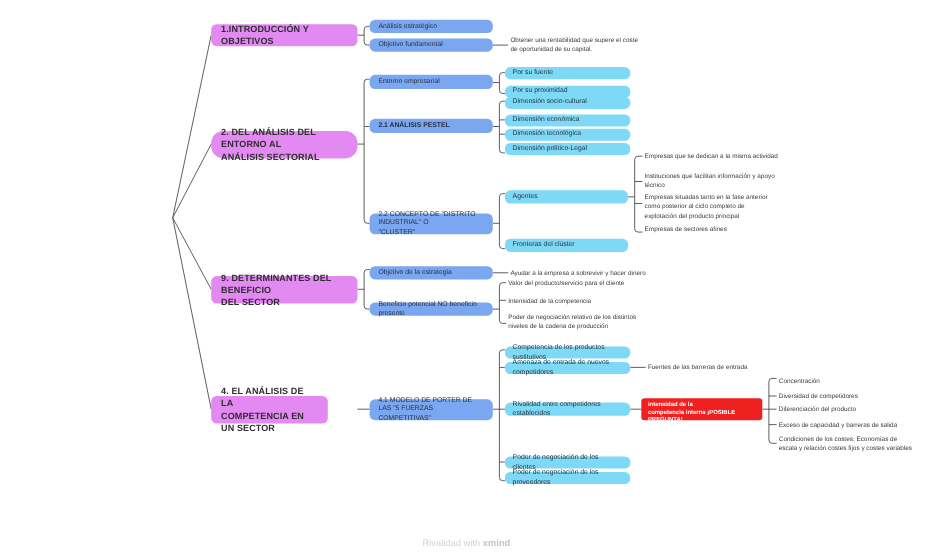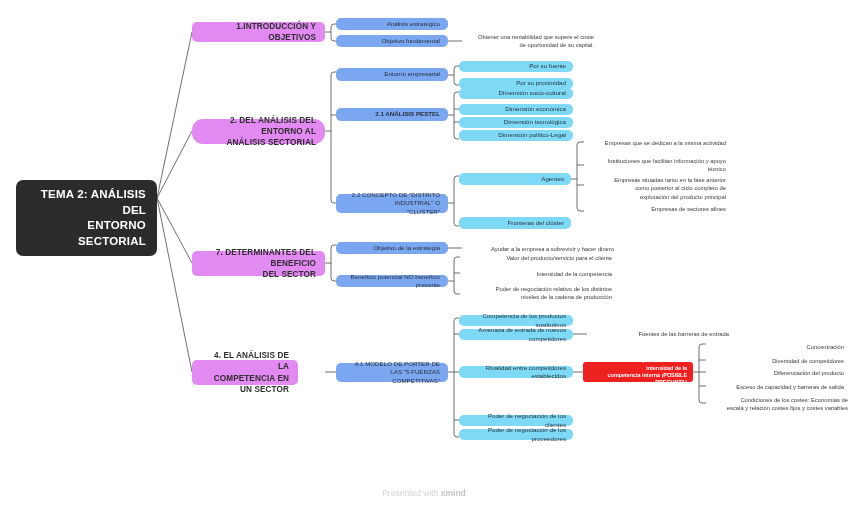--- a/index.html
+++ b/index.html
@@ -23,21 +23,20 @@
     height: 508px;
     pointer-events: none;
   }
   .node {
     position: absolute;
     box-sizing: border-box;
     display: flex;
     align-items: center;
     border-radius: 5px;
     z-index: 2;
-    text-align: right;
   }
   .node-label {
     display: block;
     width: 100%;
     white-space: pre-line;
   }
   
   .n-root {
     background: #2b2b2b;
     color: #ffffff;
@@ -160,24 +159,20 @@
       <path d="M573,334 L587,334"></path>
 
       <path d="M573,372 L583,372"></path>
 
       <path d="M693,372 L699,372"></path>
       <path d="M699,347 L699,400 M699,347 Q699,344 702,344 L706,344 M699,400 Q699,403 702,403 L706,403"></path>
       <path d="M699,360 L706,360 M699,372 L706,372 M699,386 L706,386"></path>
     </g>
   </svg>
 
-  <div class="node n-root" style="left:16px; top:180px; width:141px;">
-    <span class="node-label">TEMA 2: ANÁLISIS DEL
-ENTORNO SECTORIAL</span>
-  </div>
 
   <div class="node n-l1" style="left:192px; top:22px; width:133px; height:20px;">
     <span class="node-label">1.INTRODUCCIÓN Y OBJETIVOS</span>
   </div>
 
   <div class="node n-l2" style="left:336px; top:18px; width:112px; height:12px;">
     <span class="node-label">Análisis estratégico</span>
   </div>
   <div class="node n-l2" style="left:336px; top:35px; width:112px; height:12px;">
     <span class="node-label">Objetivo fundamental</span>
@@ -239,21 +234,21 @@
   <div class="node n-text" style="left:586px; top:176px; width:140px;">
     <span class="node-label">Empresas situadas tanto en la fase anterior
 como posterior al ciclo completo de
 explotación del producto principal</span>
   </div>
   <div class="node n-text" style="left:586px; top:205px; width:140px;">
     <span class="node-label">Empresas de sectores afines</span>
   </div>
 
   <div class="node n-l1" style="left:192px; top:251px; width:133px; height:25px;">
-    <span class="node-label">7. DETERMINANTES DEL BENEFICIO
+    <span class="node-label">9. DETERMINANTES DEL BENEFICIO
 DEL SECTOR</span>
   </div>
 
   <div class="node n-l2" style="left:336px; top:242px; width:112px; height:12px;">
     <span class="node-label">Objetivo de la estrategia</span>
   </div>
   <div class="node n-text" style="left:464px; top:245px; width:150px;">
     <span class="node-label">Ayudar a la empresa a sobrevivir y hacer dinero</span>
   </div>
 
@@ -317,16 +312,16 @@
   </div>
   <div class="node n-text" style="left:708px; top:383px; width:136px;">
     <span class="node-label">Exceso de capacidad y barreras de salida</span>
   </div>
   <div class="node n-text" style="left:708px; top:396px; width:140px;">
     <span class="node-label">Condiciones de los costes: Economías de
 escala y relación costes fijos y costes variables</span>
   </div>
 
   <div class="footer">
-    <span>Presented with </span><b>xmind</b>
+    <span>Rivalidad with </span><b>xmind</b>
   </div>
 
 </div>
 
 </body></html>

